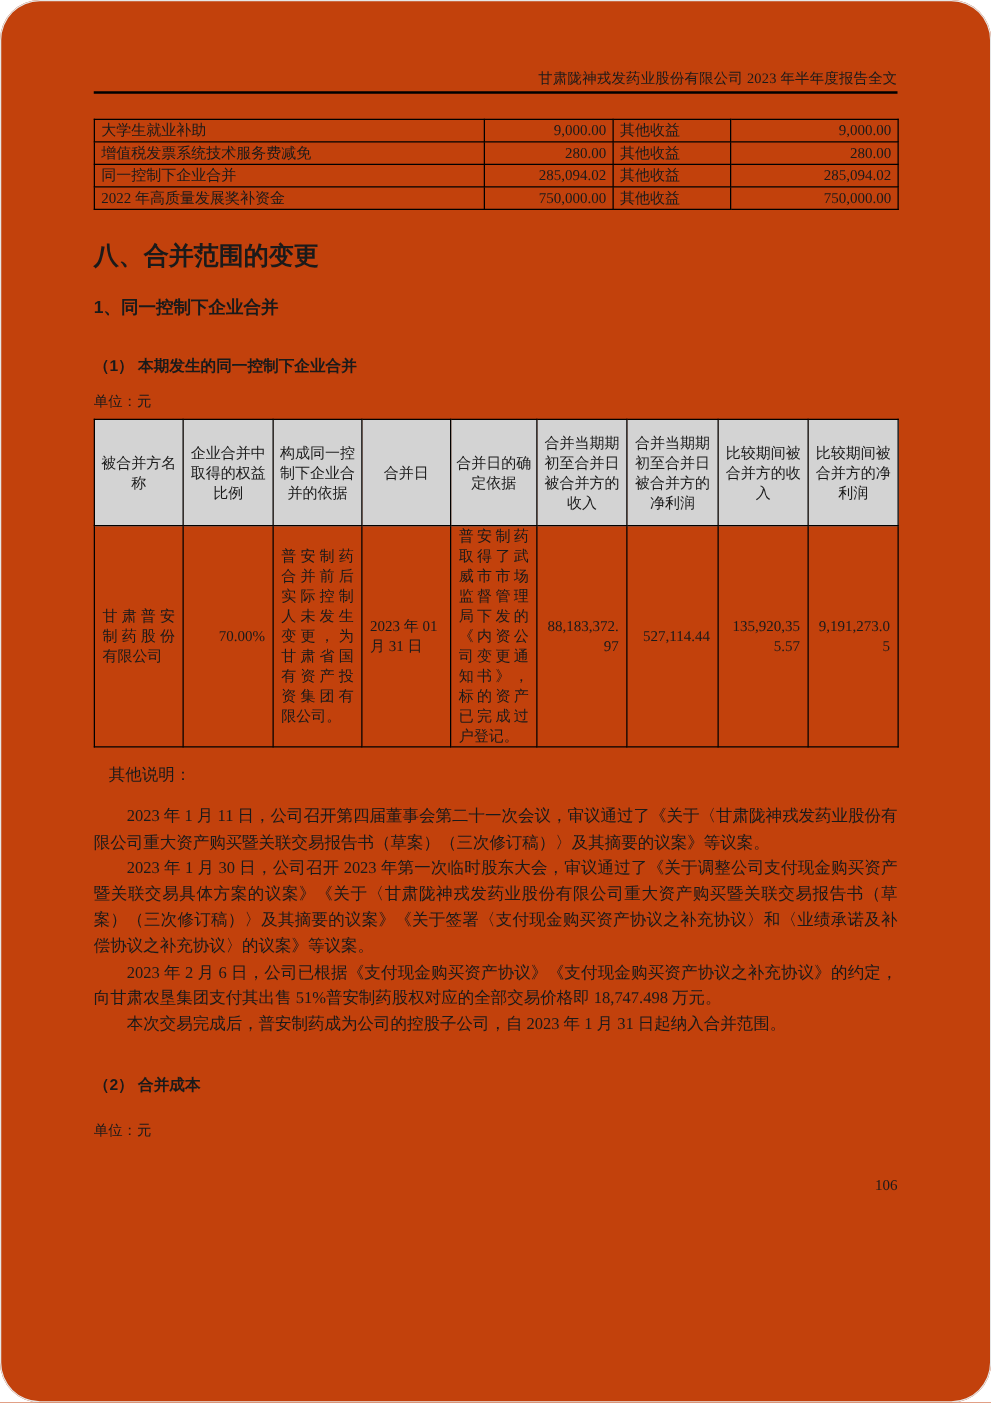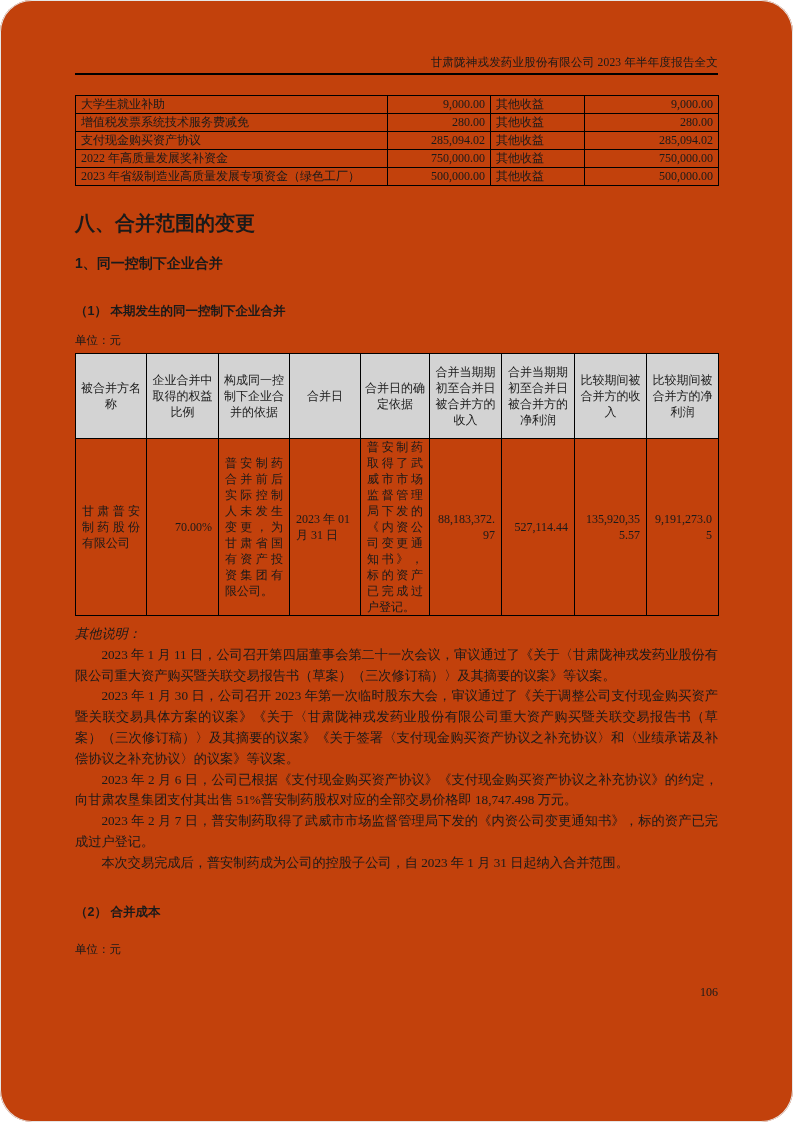--- a/index.html
+++ b/index.html
@@ -56,21 +56,21 @@
   .t-merge th{
     background:#d3d3d3;font-weight:normal;text-align:center;
     height:82px;padding:1px 3px;
   }
   .t-merge td{height:176px;padding:0 6px;}
   .td-just{text-align:justify;text-justify:inter-character;}
   .td-right{text-align:right;word-break:break-all;}
   .td-left{text-align:left;}
   
   .notes{margin-top:8px;font-size:13.2px;line-height:20.8px;text-align:justify;}
-  .notes .note-title{text-indent:0;margin:0;font-style:italic;}
+  .notes .note-title{text-indent:0;margin:12px;}
   .notes p{margin:0;text-indent:2em;}
   .pagenum{margin-top:28px;font-size:12px;text-align:right;line-height:15px;}
 </style>
 </head>
 <body>
 
 <div class="page">
   <div class="content">
 
     <div class="doc-header">甘肃陇神戎发药业股份有限公司 2023 年半年度报告全文</div>
@@ -89,36 +89,30 @@
           <td class="c-cat">其他收益</td>
           <td class="c-amt">9,000.00</td>
         </tr>
         <tr>
           <td class="c-item">增值税发票系统技术服务费减免</td>
           <td class="c-amt">280.00</td>
           <td class="c-cat">其他收益</td>
           <td class="c-amt">280.00</td>
         </tr>
         <tr>
-          <td class="c-item">支付现金购买资产协议</td>
+          <td class="c-item">同一控制下企业合并</td>
           <td class="c-amt">285,094.02</td>
           <td class="c-cat">其他收益</td>
           <td class="c-amt">285,094.02</td>
         </tr>
         <tr>
           <td class="c-item">2022 年高质量发展奖补资金</td>
           <td class="c-amt">750,000.00</td>
           <td class="c-cat">其他收益</td>
           <td class="c-amt">750,000.00</td>
-        </tr>
-        <tr>
-          <td class="c-item">2023 年省级制造业高质量发展专项资金（绿色工厂）</td>
-          <td class="c-amt">500,000.00</td>
-          <td class="c-cat">其他收益</td>
-          <td class="c-amt">500,000.00</td>
         </tr>
       </tbody>
     </table>
 
     <div class="h1">八、合并范围的变更</div>
     <div class="h2">1、同一控制下企业合并</div>
     <div class="h3">（1） 本期发生的同一控制下企业合并</div>
     <div class="unit-row">单位：元</div>
 
     <table class="t-merge">
@@ -159,21 +153,20 @@
           <td class="td-right">9,191,273.05</td>
         </tr>
       </tbody>
     </table>
 
     <div class="notes">
       <p class="note-title">其他说明：</p>
       <p>2023 年 1 月 11 日，公司召开第四届董事会第二十一次会议，审议通过了《关于〈甘肃陇神戎发药业股份有限公司重大资产购买暨关联交易报告书（草案）（三次修订稿）〉及其摘要的议案》等议案。</p>
       <p>2023 年 1 月 30 日，公司召开 2023 年第一次临时股东大会，审议通过了《关于调整公司支付现金购买资产暨关联交易具体方案的议案》《关于〈甘肃陇神戎发药业股份有限公司重大资产购买暨关联交易报告书（草案）（三次修订稿）〉及其摘要的议案》《关于签署〈支付现金购买资产协议之补充协议〉和〈业绩承诺及补偿协议之补充协议〉的议案》等议案。</p>
       <p>2023 年 2 月 6 日，公司已根据《支付现金购买资产协议》《支付现金购买资产协议之补充协议》的约定，向甘肃农垦集团支付其出售 51%普安制药股权对应的全部交易价格即 18,747.498 万元。</p>
-      <p>2023 年 2 月 7 日，普安制药取得了武威市市场监督管理局下发的《内资公司变更通知书》，标的资产已完成过户登记。</p>
       <p>本次交易完成后，普安制药成为公司的控股子公司，自 2023 年 1 月 31 日起纳入合并范围。</p>
     </div>
 
     <div class="h3">（2） 合并成本</div>
     <div class="unit-row" style="margin-top:22px;">单位：元</div>
     <div class="pagenum">106</div>
 
   </div>
 </div>
 

